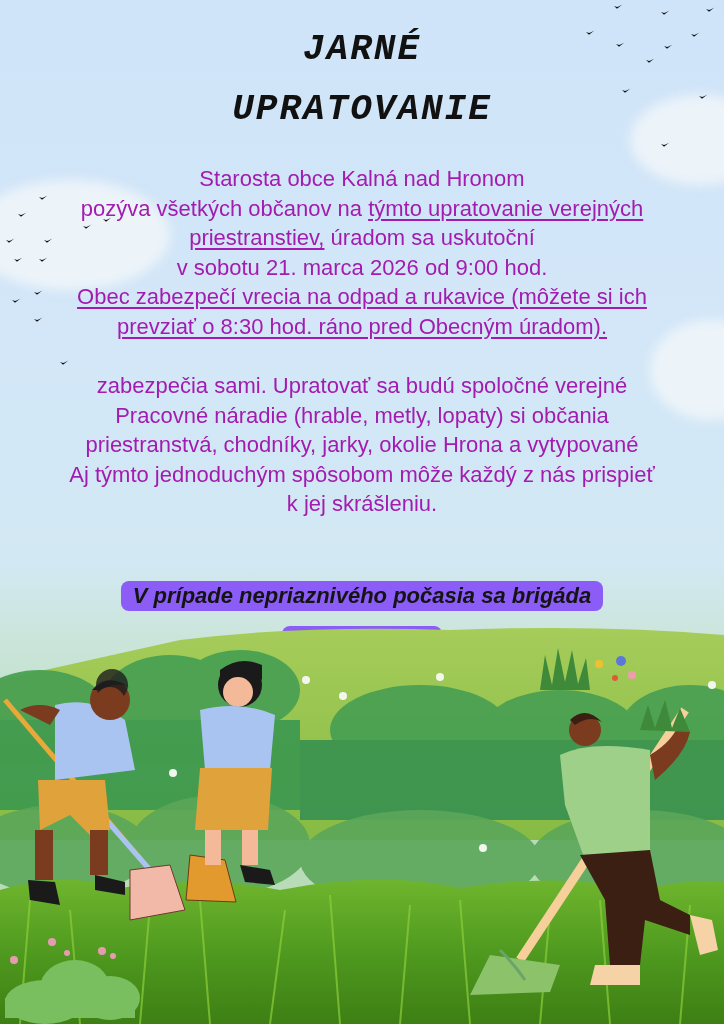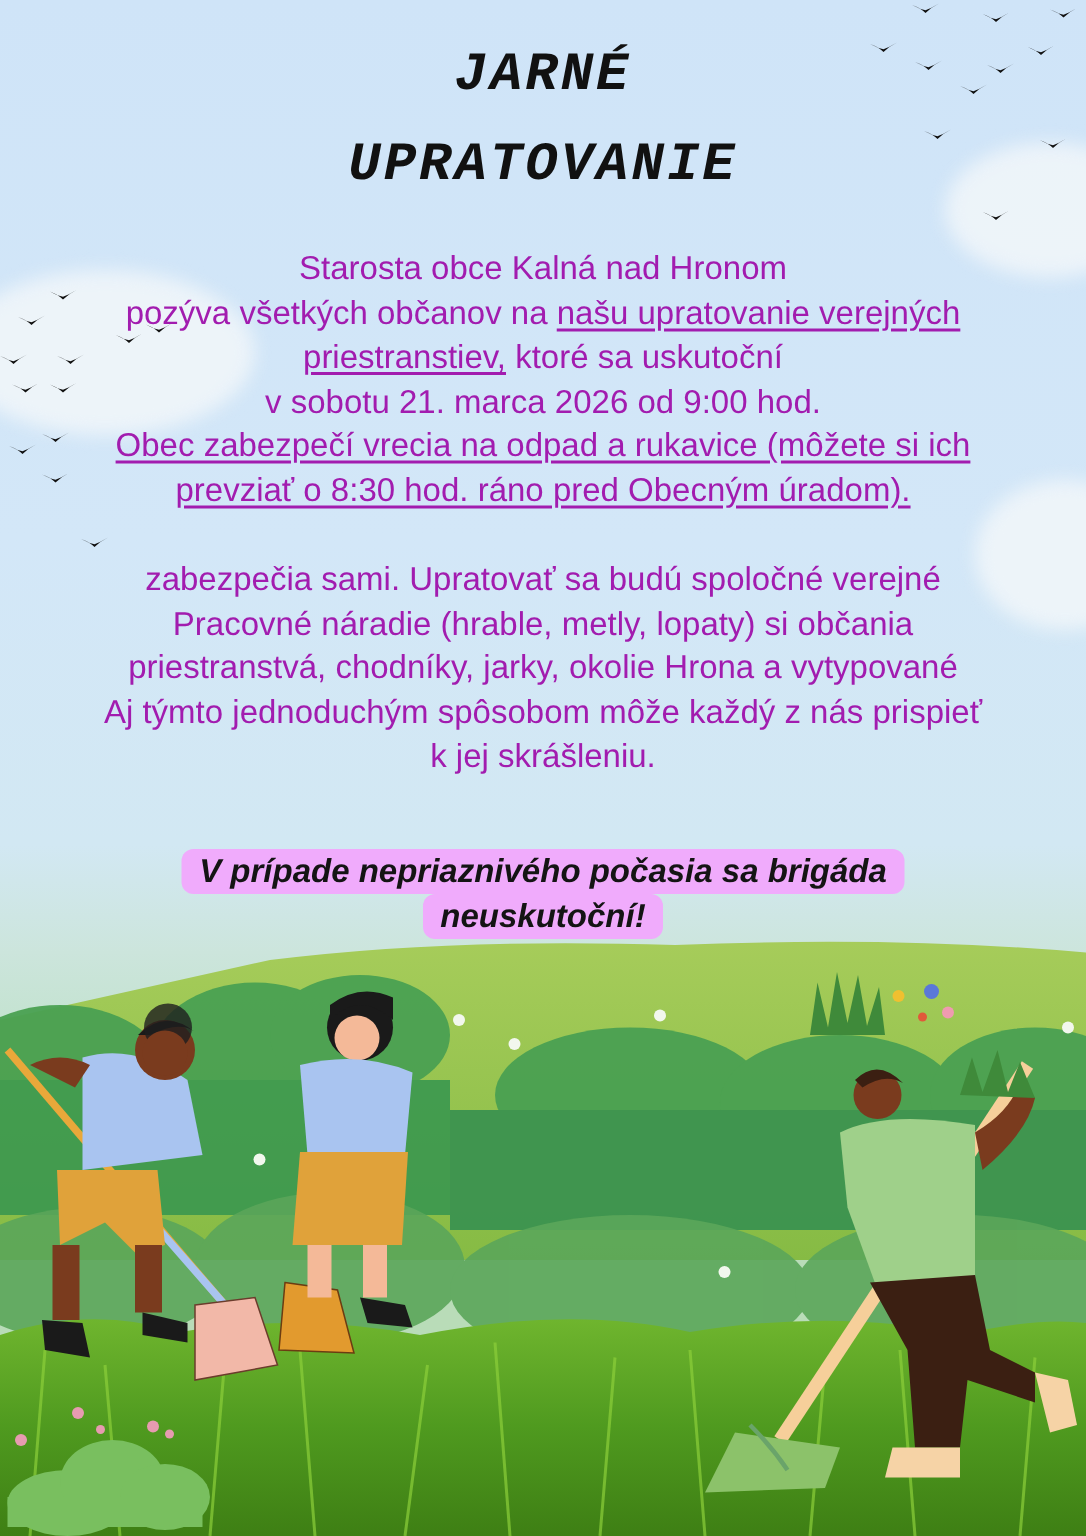--- a/index.html
+++ b/index.html
@@ -22,23 +22,23 @@
     .body-text {
       position: absolute; left: 30px; right: 30px; top: 144px; text-align: center;
       font-size: 22px; line-height: 29.5px; color: #a21caf; margin-top: 20px;
     }
     .body-text .line { display: block; }
     .u { text-decoration: underline; text-underline-offset: 3px; text-decoration-thickness: 1.5px; }
     .bold { font-weight: normal; }
     .gap { display: block; height: 30px; }
     .highlight-wrap { position: absolute; left: 0; right: 0; top: 566px; text-align: center; }
     .hl {
-      display: inline-block; background: #f0abfc; border-radius: 8px;
+      display: inline-block; background: #8b5cf6; border-radius: 8px;
       font-weight: bold; font-style: italic; font-size: 22px; line-height: 30px;
-      padding: 0 12px; color: #141414;
+      padding: 0 12px; color: #141414; margin-top: 15px;
     }
     .scene { position: absolute; left: 0; top: 620px; width: 724px; height: 404px; }
     .scene svg { width: 100%; height: 100%; display: block; }
   </style>
 </head>
 <body>
 
 <div class="sky-cloud" style="left:-30px;top:180px;width:200px;height:110px;"></div>
 <div class="sky-cloud" style="left:630px;top:95px;width:140px;height:90px;"></div>
 <div class="sky-cloud" style="left:650px;top:320px;width:120px;height:100px;"></div>
@@ -163,22 +163,22 @@
     </div>
 </div>
 
 <h1 class="title">
   <span style="display:block">JARNÉ</span>
   <span style="display:block">UPRATOVANIE</span>
 </h1>
 
 <div class="body-text">
   <span class="line">Starosta obce Kalná nad Hronom</span>
-  <span class="line"><span>pozýva všetkých občanov na </span><span class="u">našu upratovanie verejných</span></span>
-  <span class="line"><span class="u">priestranstiev,</span><span> ktoré sa uskutoční</span></span>
+  <span class="line"><span>pozýva všetkých občanov na </span><span class="u">týmto upratovanie verejných</span></span>
+  <span class="line"><span class="u">priestranstiev,</span><span> úradom sa uskutoční</span></span>
   <span class="line bold">v sobotu 21. marca 2026 od 9:00 hod.</span>
   <span class="line u">Obec zabezpečí vrecia na odpad a rukavice (môžete si ich</span>
   <span class="line u">prevziať o 8:30 hod. ráno pred Obecným úradom).</span>
   <span class="gap"></span>
   <span class="line">zabezpečia sami. Upratovať sa budú spoločné verejné</span>
   <span class="line">Pracovné náradie (hrable, metly, lopaty) si občania</span>
   <span class="line">priestranstvá, chodníky, jarky, okolie Hrona a vytypované</span>
   <span class="line">Aj týmto jednoduchým spôsobom môže každý z nás prispieť</span>
   <span class="line">k jej skrášleniu.</span>
 </div>

